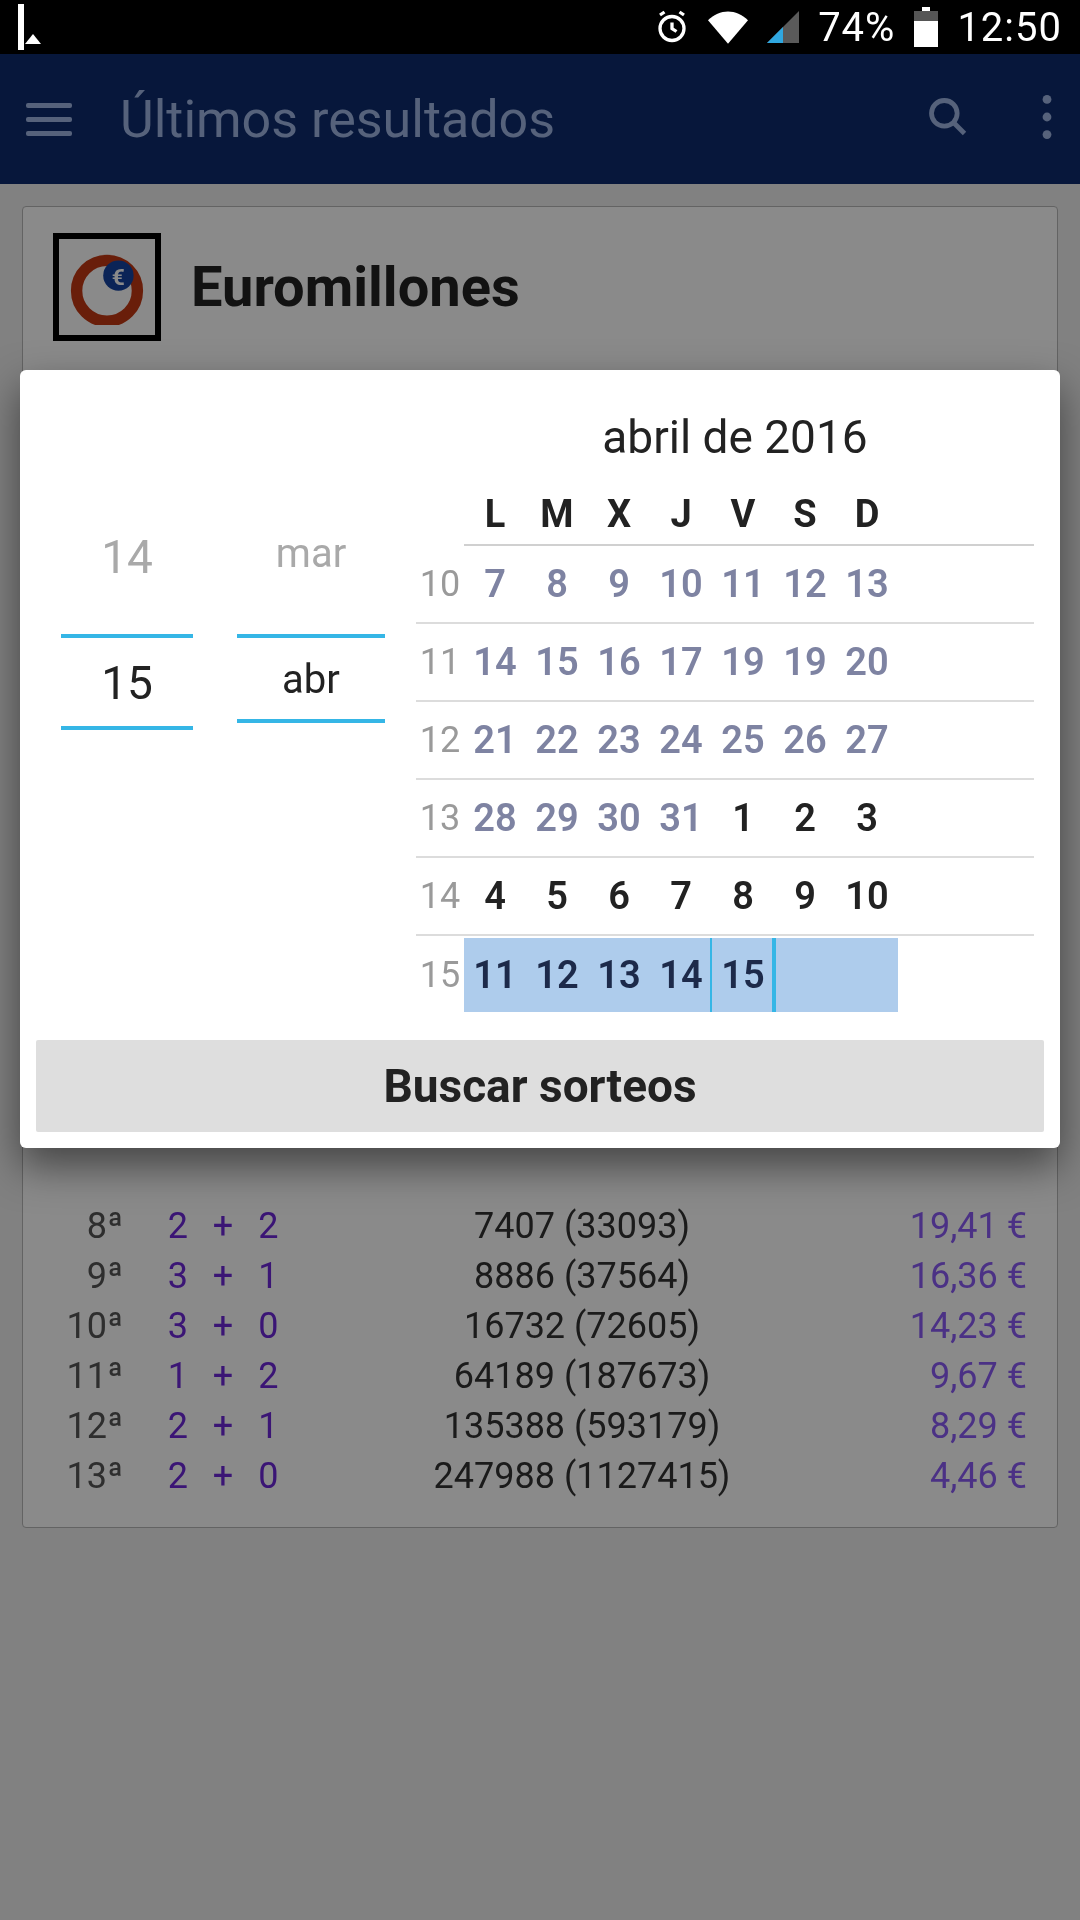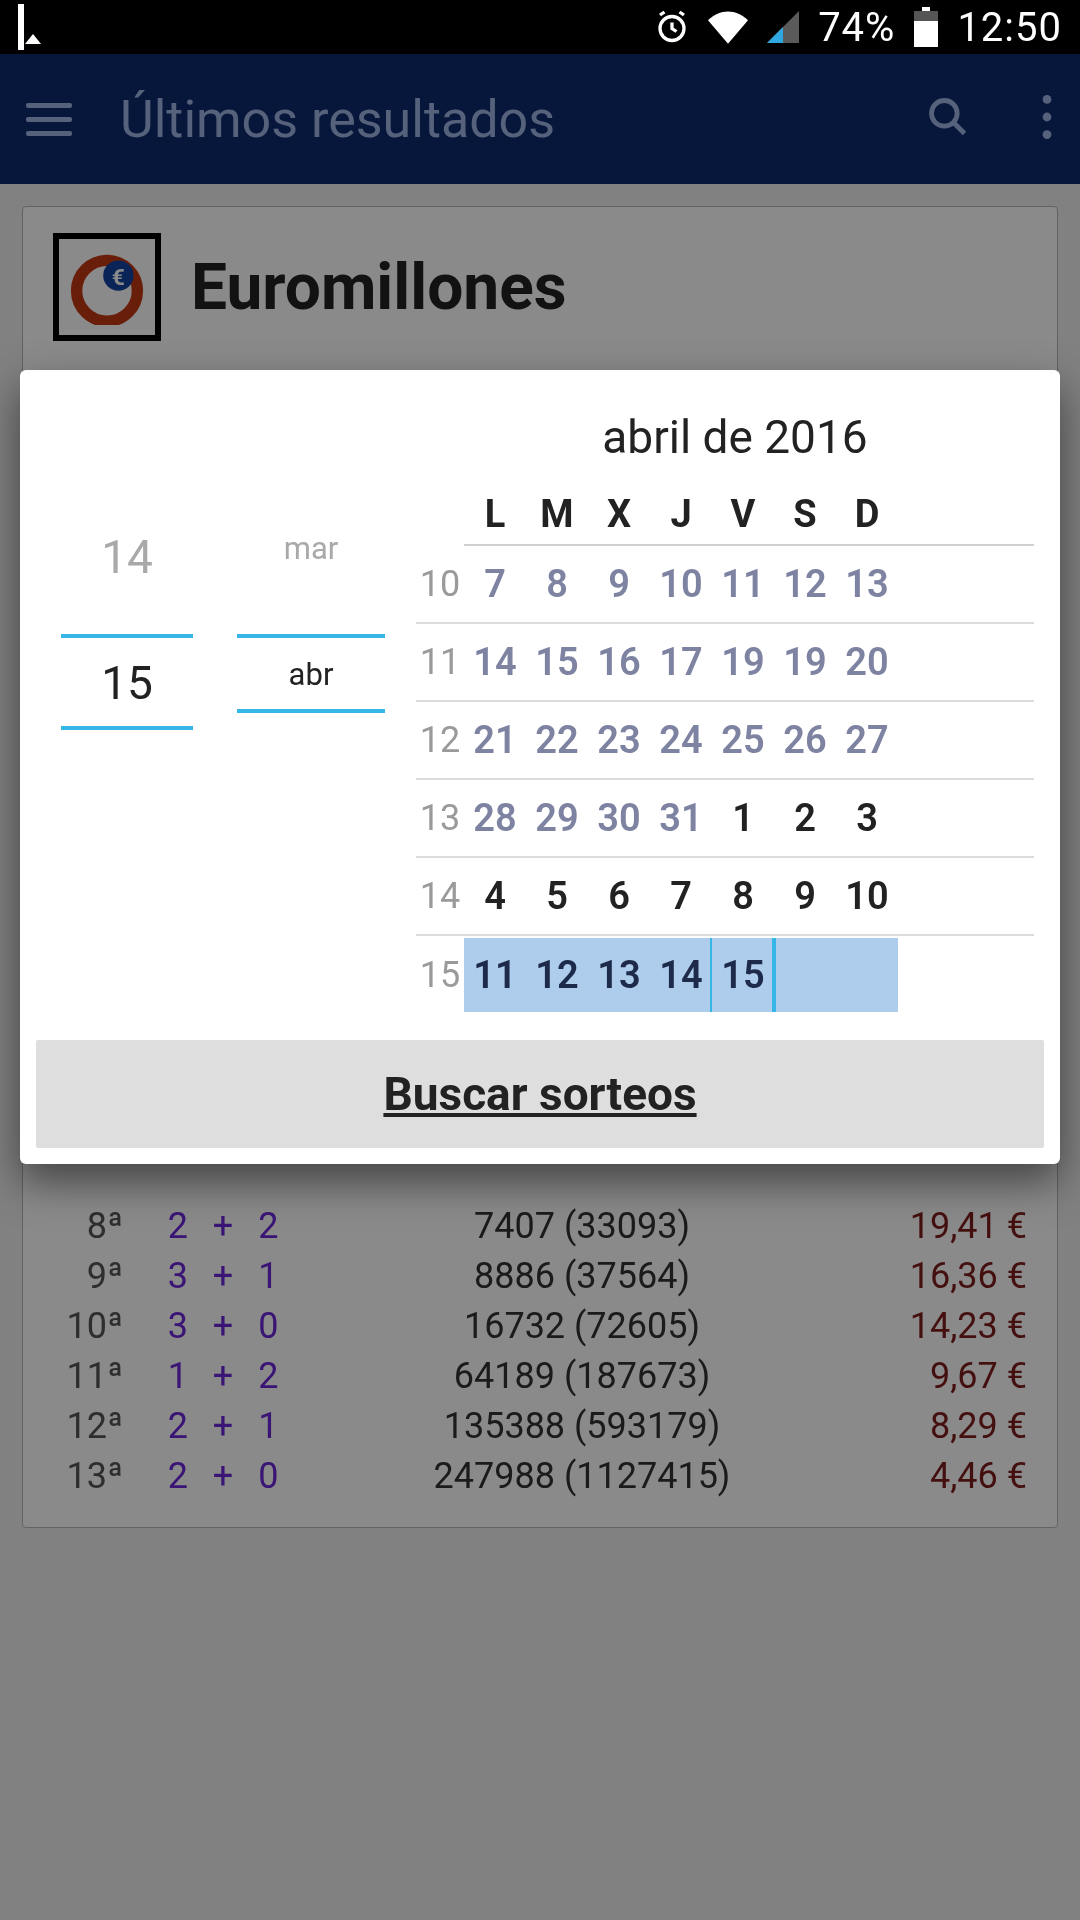--- a/index.html
+++ b/index.html
@@ -21,61 +21,61 @@
   .app { position:absolute; top:54px; left:0; right:0; bottom:0; background:#eeeeee; }
   .toolbar { height:130px; background:#0e2b6d; display:flex; align-items:center; padding:0 26px; gap:48px; }
   .ham { width:46px; display:flex; flex-direction:column; gap:9px; }
   .ham span { height:5px; background:#9fb6e3; border-radius:2px; }
   .app-title { color:#9fb6e3; font-size:52px; font-weight:400; flex:1; }
   .tb-ic { color:#9fb6e3; }
 
   .card { margin:22px; background:#fff; border:1px solid #b7b7b7; border-radius:4px; padding:26px 30px; }
   .lottery-header { display:flex; align-items:center; gap:30px; }
   .lottery-logo { width:108px; height:108px; border:6px solid #000; display:flex; align-items:center; justify-content:center; }
-  .lottery-name { font-size:64px; font-weight:700; color:#222; }
+  .lottery-name { font-size:56px; font-weight:700; color:#222; }
 
   .results-table { margin-top:860px; } 
   .res-row { display:flex; align-items:center; gap:14px; font-size:36px; color:#333; padding:4px 0; }
   .res-row .cat { width:70px; text-align:right; color:#555; }
   .res-row .combo { width:180px; text-align:center; color:#6d28d9; letter-spacing:8px;}
   .res-row .winners { flex:1; text-align:center; color:#333; }
-  .res-row .prize { width:180px; text-align:right; color:#7f1d1d; }
+  .res-row .prize { width:180px; text-align:right; color:#8b5cf6; }
 
   
   .dim { position:absolute; top:54px; left:0; right:0; bottom:0; background:rgba(0,0,0,0.46); }
 
   
   .dialog { position:absolute; left:20px; right:20px; top:370px; background:#fff; border-radius:6px;
             box-shadow:0 18px 40px rgba(0,0,0,0.5); padding-bottom:16px; }
   .dlg-body { display:flex; padding:40px 18px 0 18px; min-height:640px; }
   .left-pane { width:370px; padding-top:120px; display:flex; flex-direction:column; align-items:center; gap:40px; }
   .spinner-row { display:flex; gap:44px; }
   .spinner-field { width:132px; text-align:center; font-size:46px; color:#a9a9a9; }
   .spinner-field.sel { color:#222; position:relative; }
   .spinner-sel-line { height:4px; background:#35b6e6; margin-top:16px; }
-  .month-field { width:148px; text-align:center; font-size:31px; color:#a9a9a9; }
+  .month-field { width:148px; text-align:center; font-size:40px; color:#a9a9a9; }
   .month-field.sel { color:#222; }
 
   .right-pane { flex:1; padding:0 8px; }
   .cal-title { font-size:46px; color:#222; text-align:center; margin:0 0 28px 20px; }
   .cal-head { display:flex; margin-left:48px; }
   .cal-head div { width:62px; text-align:center; font-size:38px; font-weight:700; color:#222; }
   .cal-rule { height:2px; background:#d0d0d0; margin:8px 0 0 48px; }
   .cal-week { display:flex; align-items:center; height:78px; border-bottom:2px solid #dcdcdc; margin-left:0; }
   .cal-week:last-of-type { border-bottom:none; }
   .wk-num { width:48px; text-align:center; font-size:36px; color:#9a9a9a; }
   .day { width:62px; text-align:center; font-size:38px; font-weight:600; color:#7e83a2; }
   .day.in  { color:#222; }
   .day.sel { background:#aeccec; color:#1d2a4a; height:74px; line-height:74px; }
   .day.today { position:relative; }
   .day.today::after { content:""; position:absolute; top:0; right:-2px; width:4px; height:74px; background:#35b6e6; }
 
-  .dlg-btn { margin:26px 16px 0 16px; height:108px; background:#dedede; display:flex;
+  .dlg-btn { margin:26px 16px 0 16px; height:92px; background:#dedede; display:flex;
              align-items:center; justify-content:center; font-size:46px; font-weight:700; color:#222;
-             border-radius:2px;text-decoration:underline; }
+             border-radius:2px; }
 
 </style>
 </head>
 <body>
 
 <div class="statusbar">
   <span class="left sb-icon"><span class="sb-pic"></span></span>
   <span class="right">
     <span class="sb-icon sb-alarm">
       <svg width="36" height="36" viewBox="0 0 24 24" fill="none" stroke="#fff" stroke-width="2.2">

